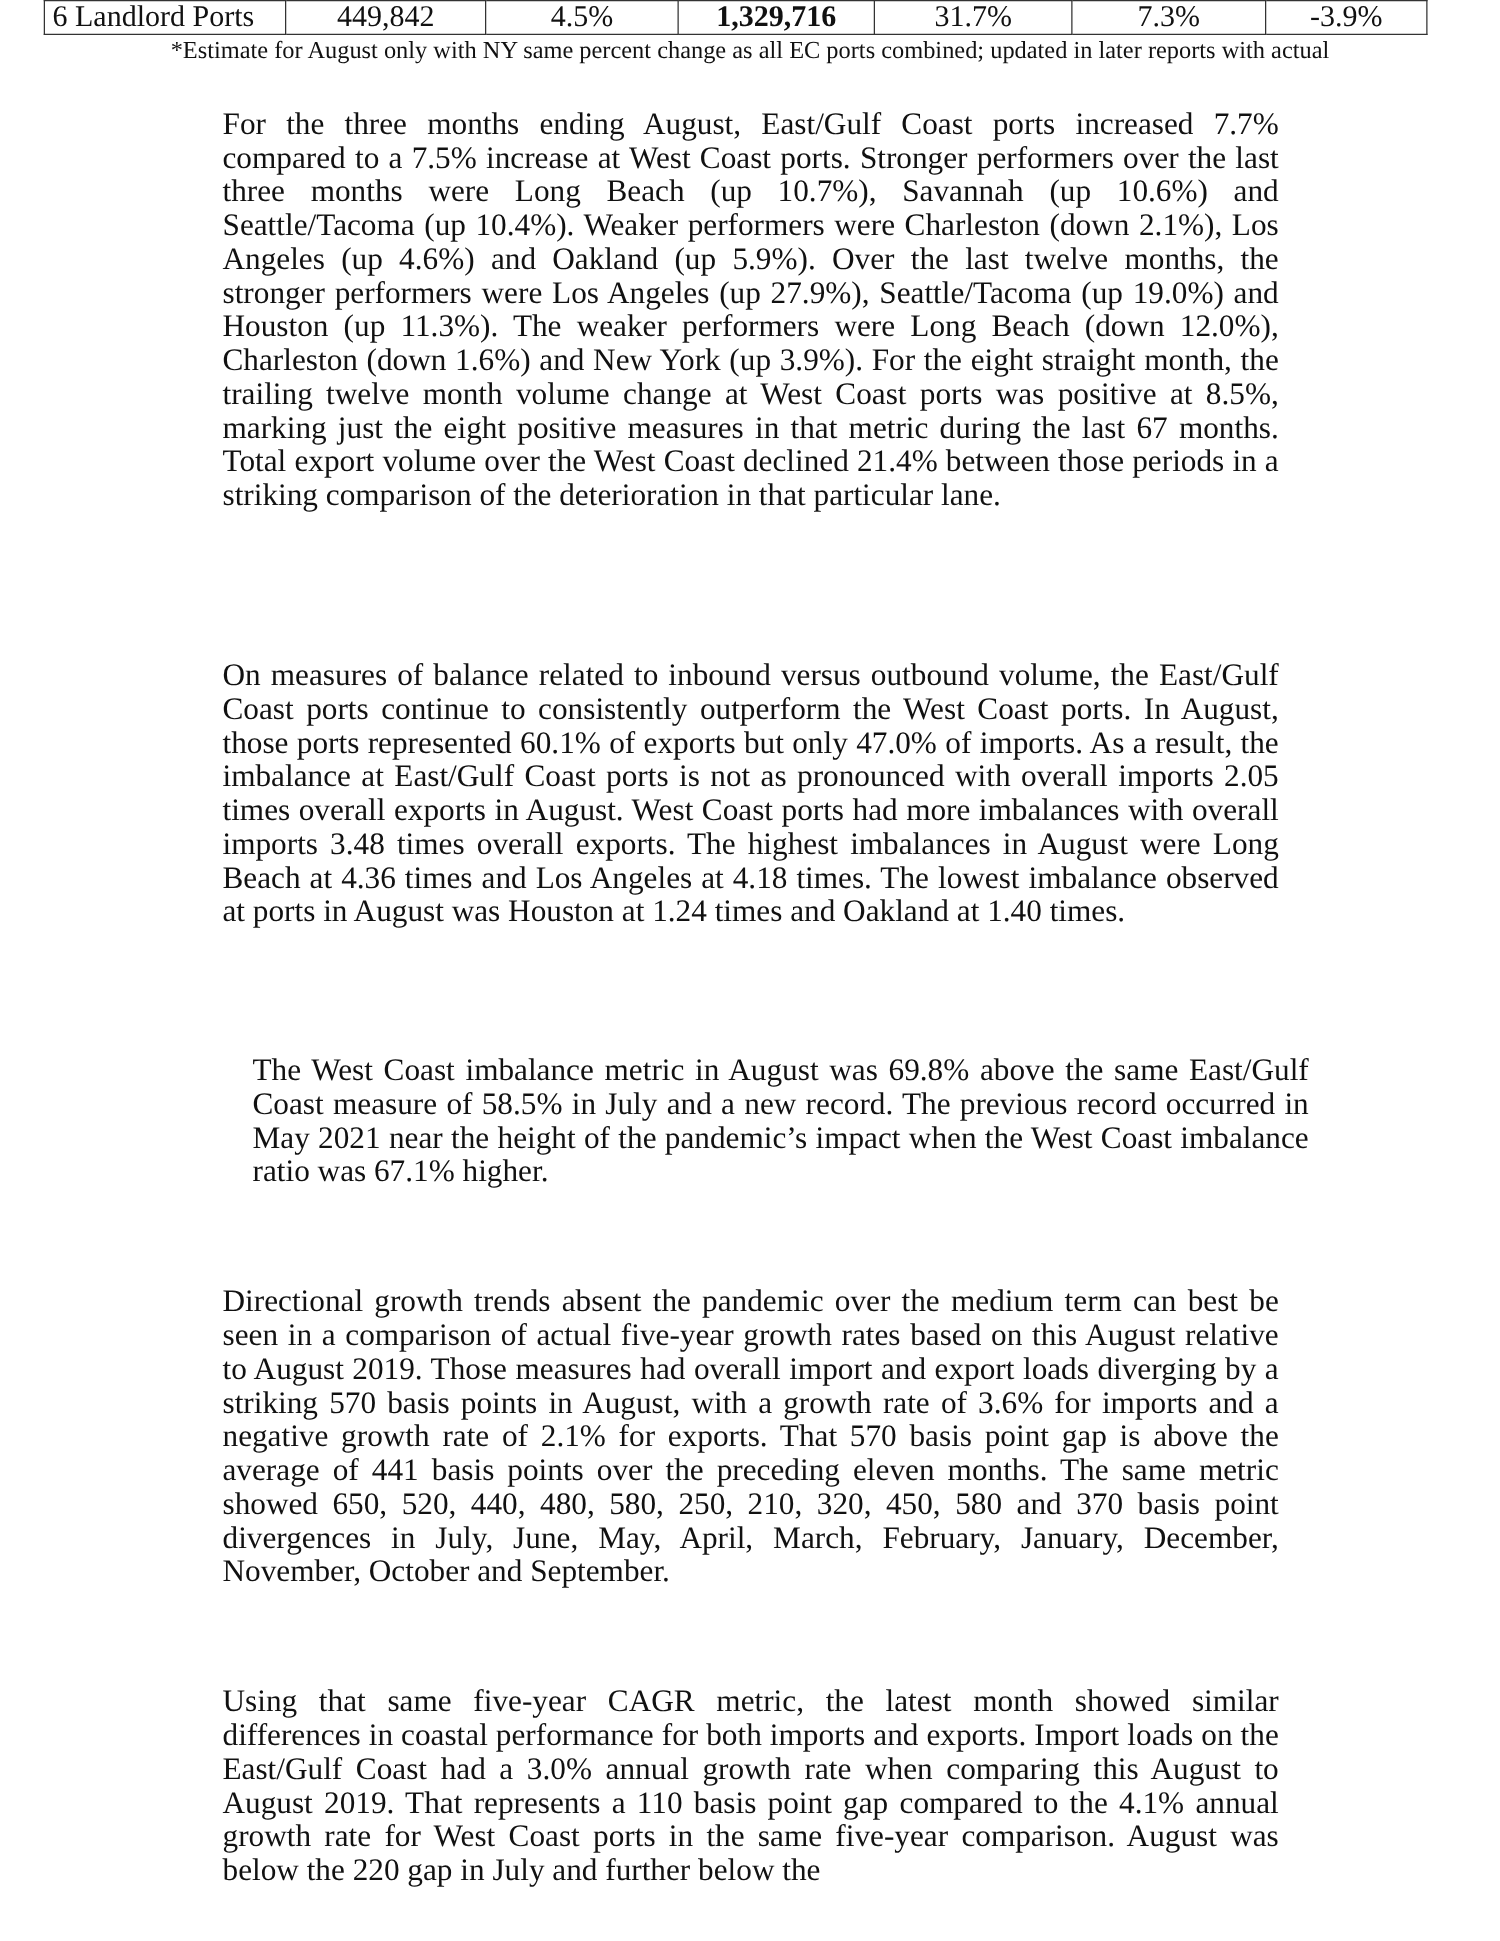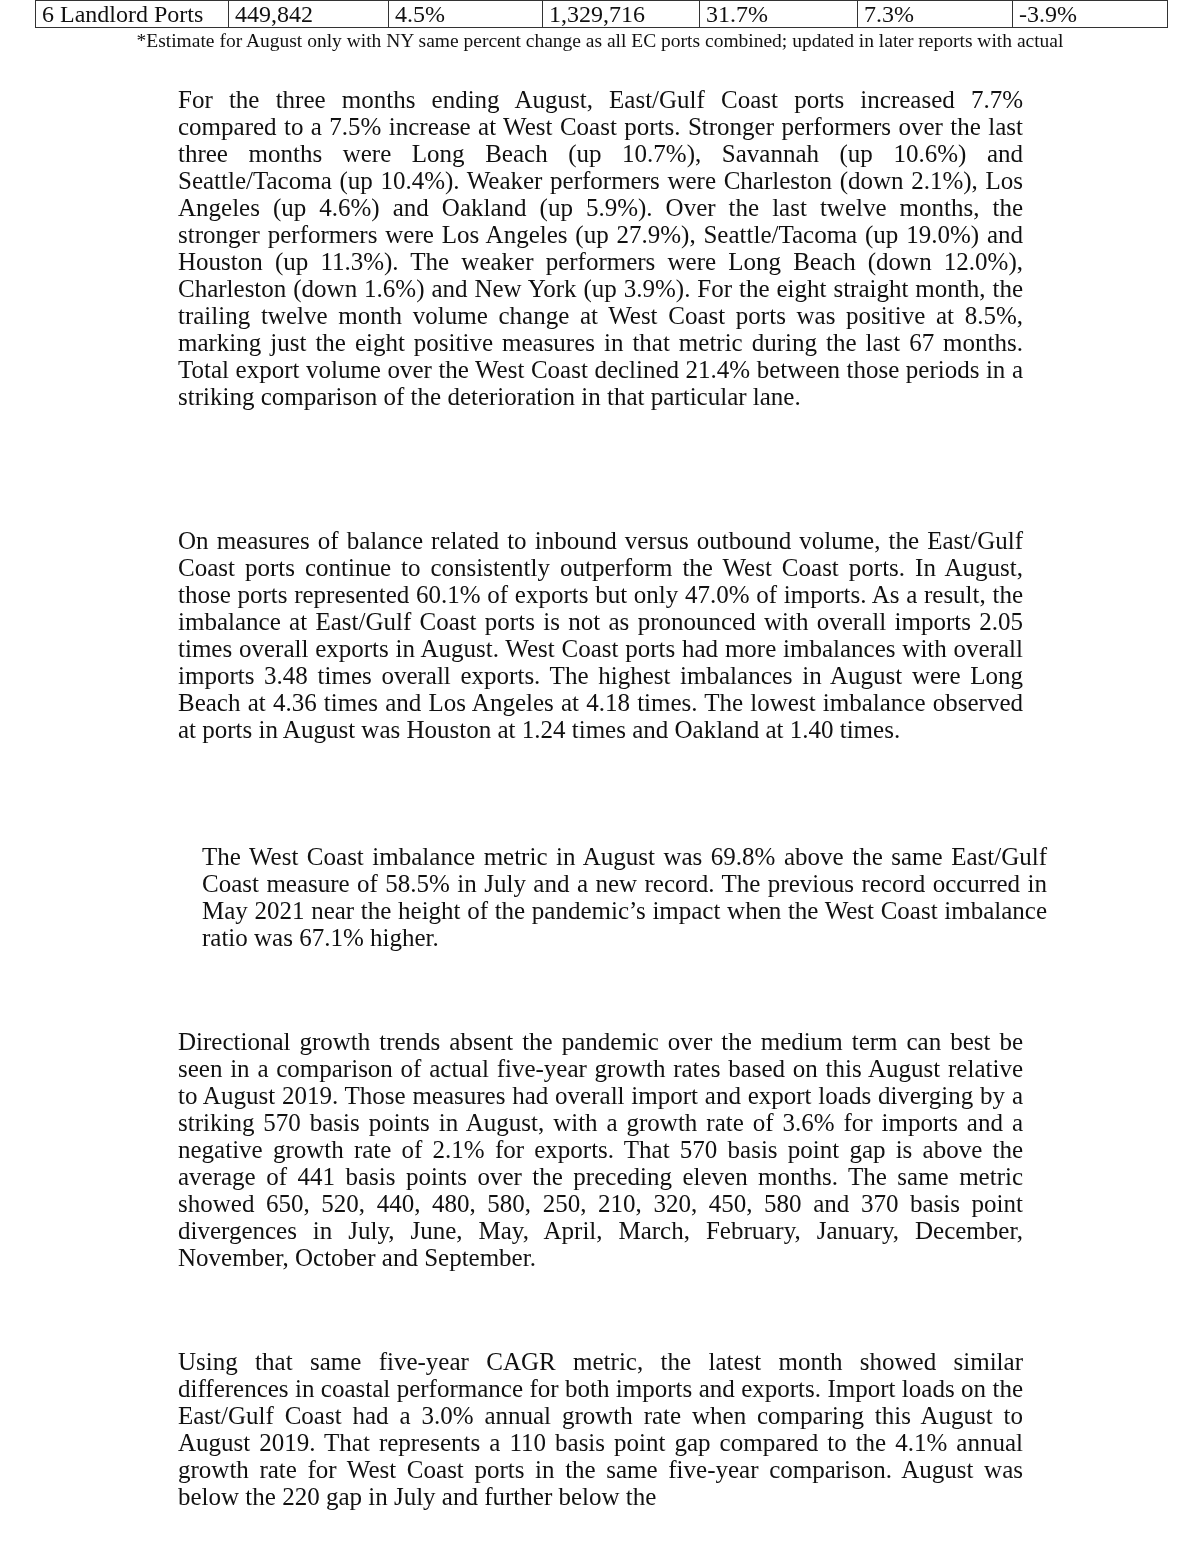--- a/index.html
+++ b/index.html
@@ -1,26 +1,26 @@
 <!DOCTYPE html>
 <html><head>
   <meta charset="utf-8">
   <style>
     html, body { margin:0; padding:0; background:#ffffff; }
     body { width:1200px; height:1553px; position:relative; overflow:hidden; color:#111; font-family:"Liberation Serif", "DejaVu Serif", serif; }
     .tbl { position:absolute; left:35px; top:0; border-collapse:collapse; font-size:24px; line-height:26px; }
     .tbl td { border:1.5px solid #333; padding:0 6px; height:27px; box-sizing:border-box; white-space:nowrap; }
-    .tbl td.num { text-align:left; }
+    .tbl td.num { text-align:center; }
     .tbl td.c0 { width:193px; text-align:left; }
     .tbl td.c1 { width:160px; }
     .tbl td.c2 { width:154px; }
-    .tbl td.c3 { width:157px; }
+    .tbl td.c3 { width:157px;font-weight:bold; }
     .tbl td.c4 { width:158px; }
     .tbl td.c5 { width:155px; }
-    .tbl td.c6 { width:155px; }
+    .tbl td.c6 { width:129px; }
     .footnote { position:absolute; left:0; width:1200px; top:29px; text-align:center; font-size:19.5px; line-height:24px; box-sizing:border-box; }
     .para { position:absolute; left:178px; width:845px; font-size:25px; line-height:27px; text-align:justify; margin:0; }
     #p1 { top:86px; }
     #p2 { top:527px; }
     #p3 { top:843px;margin-left:24px; }
     #p4 { top:1028px; }
     #p5 { top:1348px; }
   </style>
 </head>
 <body>

